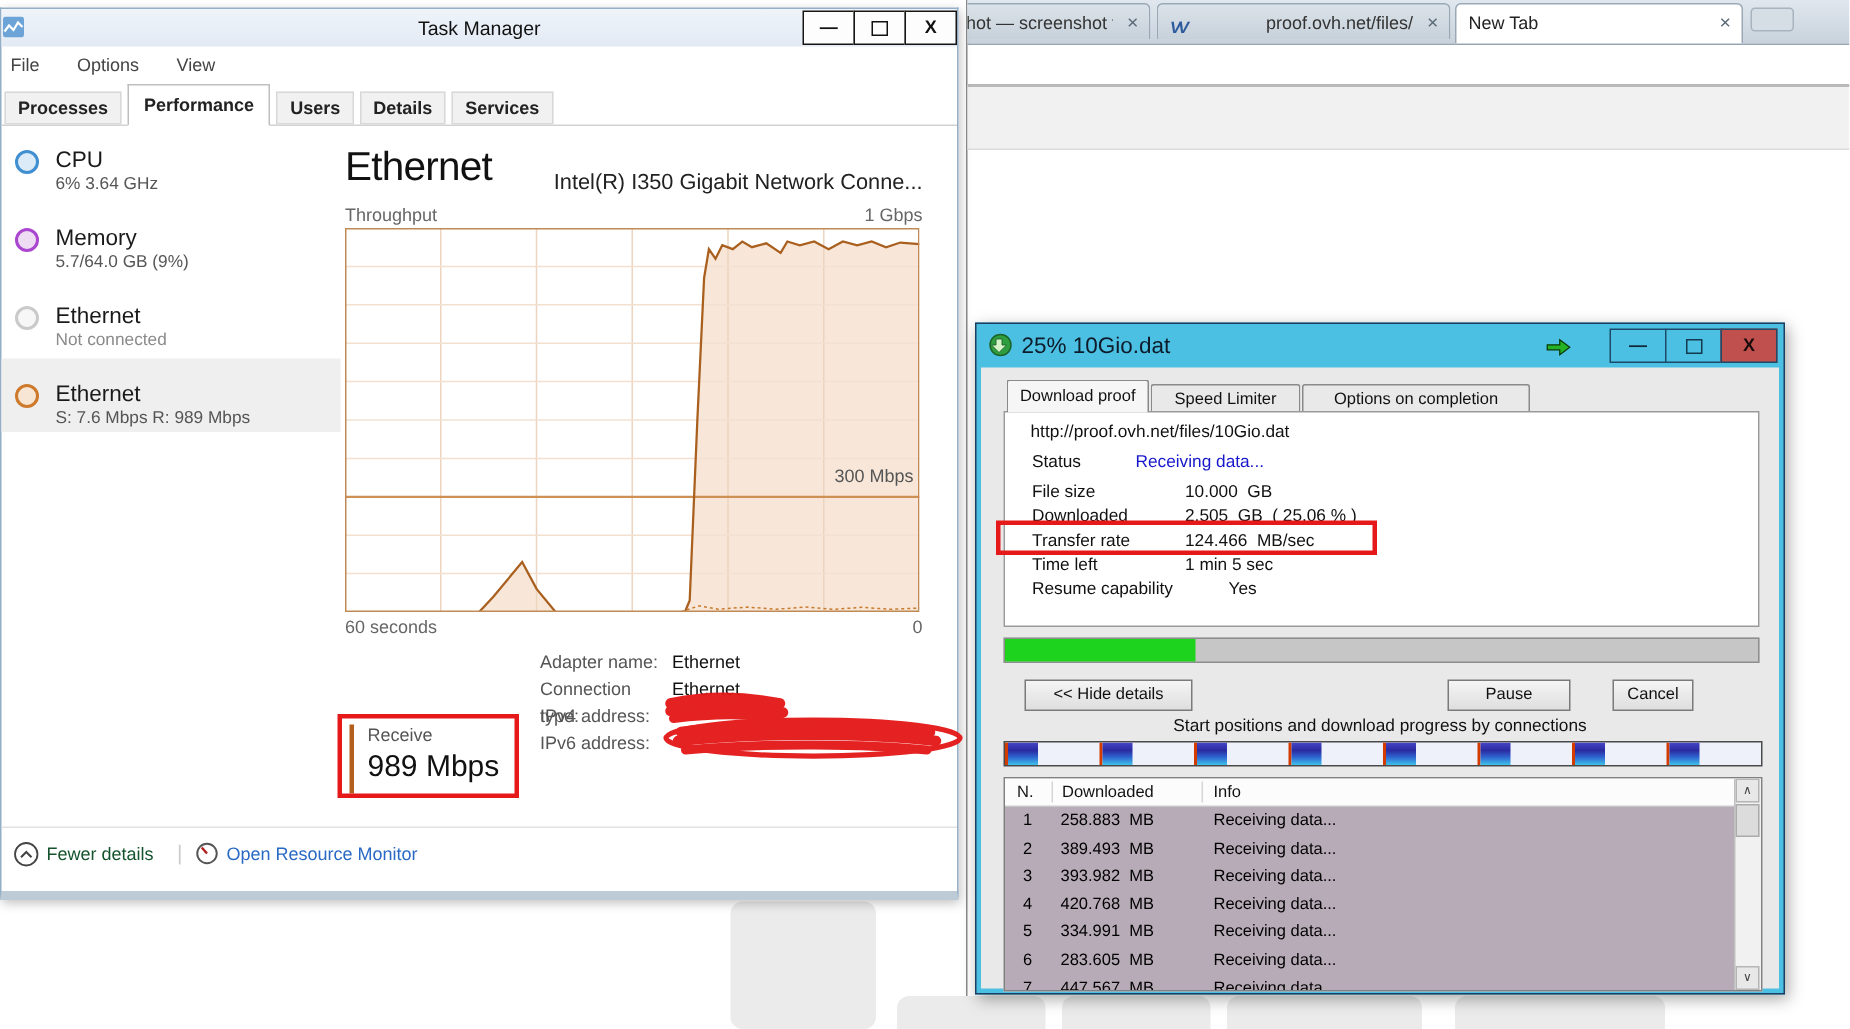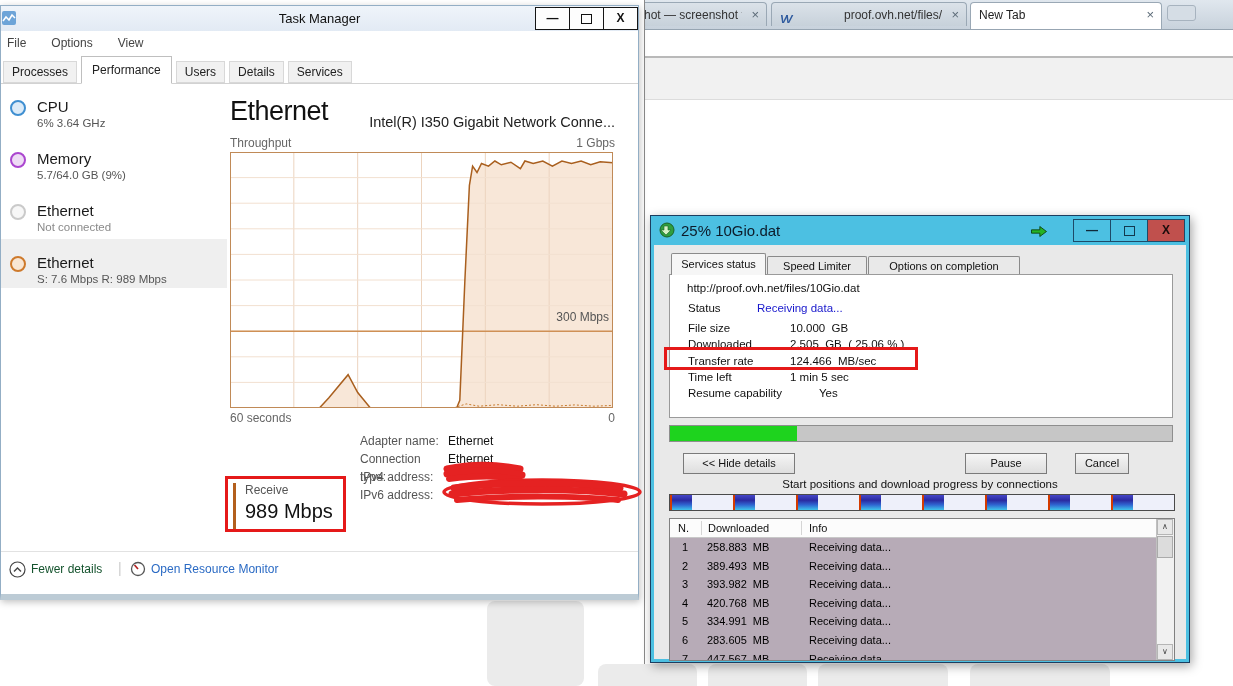--- a/index.html
+++ b/index.html
@@ -35,21 +35,21 @@
   .tm-title{text-align:center;font-size:13px;line-height:25px;color:#111;}
   .tm-appicon{position:absolute;left:1px;top:5px;}
   .tm-winbtns{position:absolute;right:0;top:1px;display:flex;}
   .tm-winbtn{width:33px;height:21px;border:1px solid #151515;margin-left:-1px;background:#fdfdfd;
              text-align:center;line-height:20px;font-size:12px;font-weight:bold;color:#111;}
   .tm-menubar{position:absolute;left:0;top:27px;width:100%;height:20px;display:flex;
               gap:25px;padding-left:6px;align-items:center;font-size:12px;color:#444;box-sizing:border-box;}
   .tm-tabstrip{position:absolute;left:0;top:48px;width:100%;height:30px;display:flex;
                align-items:flex-end;padding-left:2px;border-bottom:1px solid #d2d2d2;box-sizing:border-box;}
   .tm-tab{font-size:12px;color:#222;background:#f1f1f1;border:1px solid #d8d8d8;
-          padding:3px 8px;margin-right:4px;}
+          padding:3px 8px;margin-right:4px;font-weight:bold;}
   .tm-tab.active{background:#fff;border:1px solid #bfbfbf;border-bottom:1px solid #fff;
                  margin-bottom:-1px;padding:6px 10px;}
   .side-item{position:absolute;left:0;width:225px;}
   .side-sel{position:absolute;left:0;top:233px;width:226px;height:49px;background:#efefef;}
   .ring{position:absolute;left:9px;top:2px;width:12px;height:12px;border-radius:50%;border:2px solid #999;background:#fff;}
   .side-name{position:absolute;left:36px;top:0;font-size:15px;color:#1a1a1a;}
   .side-detail{position:absolute;left:36px;top:19px;font-size:11.5px;color:#555;white-space:nowrap;}
   .g-title{position:absolute;left:229px;top:90px;font-size:27px;color:#111;letter-spacing:-0.5px;}
   .g-sub{position:absolute;right:23px;top:108px;font-size:14.5px;color:#222;}
   .g-small{font-size:12px;color:#666;position:absolute;}
@@ -286,21 +286,21 @@
             <polygon points="2,7 12,7 12,3 20,9 12,15 12,11 2,11" fill="#25b325" stroke="#0a3a0a" stroke-width="1"></polygon>
           </svg>
       </span>
       <div class="idm-btns">
         <div class="idm-btn-t">—</div>
         <div class="idm-btn-t"><span style="display:inline-block;width:9px;height:8px;border:1px solid #12394e;vertical-align:middle;"></span></div>
         <div class="idm-btn-t close">X</div>
       </div>
     </div>
     <div class="idm-body">
-      <span class="idm-tab active" style="left:17px;width:95px;">Services status</span>
+      <span class="idm-tab active" style="left:17px;width:95px;">Download proof</span>
       <span class="idm-tab" style="left:113px;width:100px;">Speed Limiter</span>
       <span class="idm-tab" style="left:214px;width:152px;">Options on completion</span>
 
       <div class="idm-panel">
         <div class="p-url">http://proof.ovh.net/files/10Gio.dat</div>
         <div class="p-row" style="top:27px;">Status</div>
         <div class="p-val p-status" style="left:87px;top:27px;">Receiving data...</div>
 
         <div class="p-row" style="top:47px;">File size</div>
         <div class="p-val" style="left:120px;top:47px;">10.000  GB</div>

